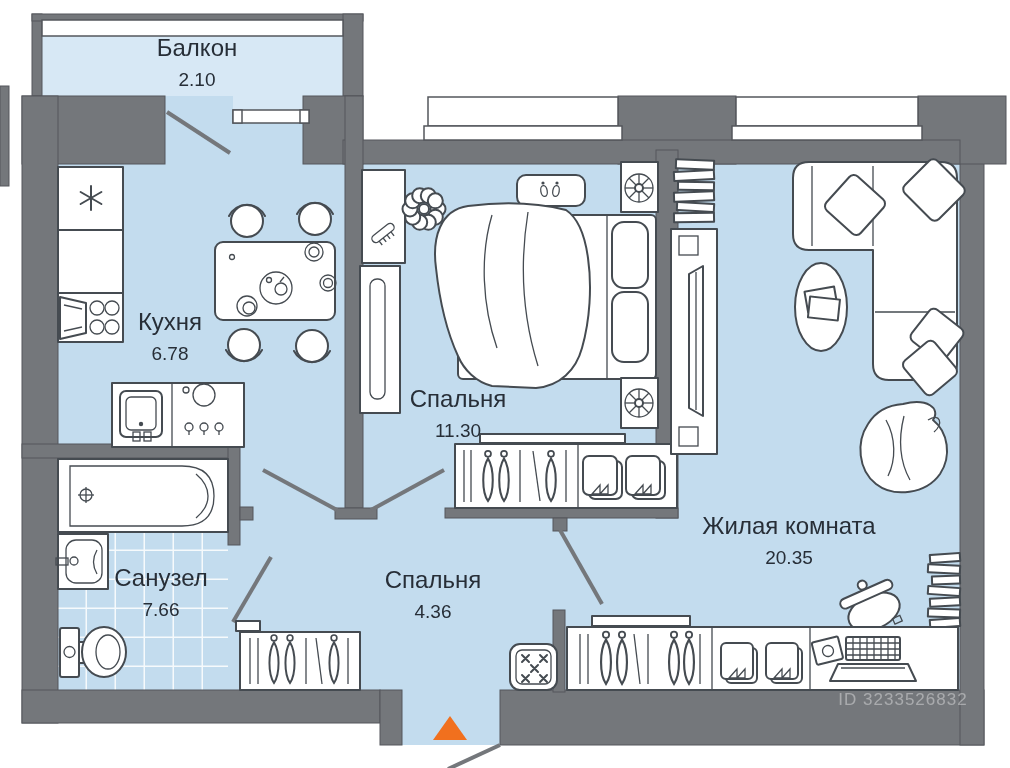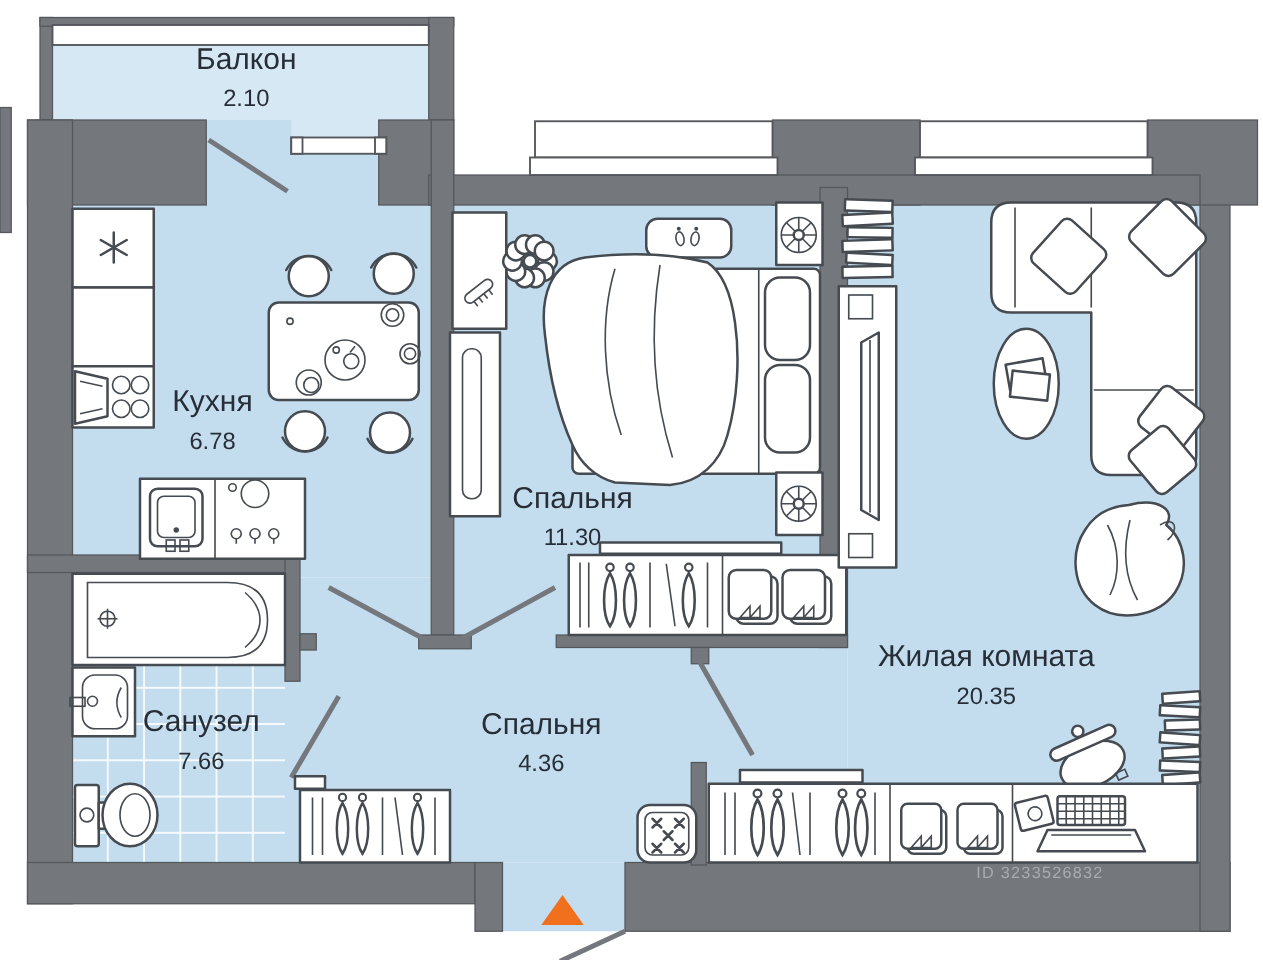--- a/index.html
+++ b/index.html
@@ -11,22 +11,22 @@
   .floor{fill:var(--floor,#c3dcee);}
   .floorb{fill:var(--floor_balcony,#d7e8f5);}
   .win{fill:#fff;stroke:var(--wall_edge,#54575c);stroke-width:1.5;}
   .door{stroke:var(--wall,#74777b);stroke-width:4;fill:none;stroke-linecap:butt;}
   .furn{fill:#fff;stroke:var(--line,#454b51);stroke-width:2;stroke-linejoin:round;}
   .ln{stroke:var(--line,#454b51);stroke-width:2;fill:none;stroke-linecap:round;}
   .ln1{stroke:var(--line,#454b51);stroke-width:1.3;fill:none;}
   .room-label{position:absolute;transform:translateX(-50%);text-align:center;
       color:var(--text,#272e37);font-size:24px;line-height:1.15;white-space:nowrap;}
   .room-label .area{font-size:19px;margin-top:7px;}
-  .watermark{position:absolute;left:781px;top:690px;width:190px;text-align:left;
-      color:rgba(255,255,255,0.38);font-size:13px;letter-spacing:1px;white-space:nowrap;}
+  .watermark{position:absolute;left:808px;top:690px;width:190px;text-align:center;
+      color:rgba(255,255,255,0.38);font-size:17px;letter-spacing:1px;white-space:nowrap;}
 </style>
 </head>
 <body>
 
 <div class="stage">
 <svg width="1010" height="768" viewBox="0 0 1010 768">
   <defs>
     <pattern id="tiles" width="29" height="29" patternUnits="userSpaceOnUse">
       <rect width="29" height="29" fill="var(--floor,#c3dcee)"></rect>
       <path d="M28.5,0 V29 M0,28.5 H29" stroke="#ffffff" stroke-width="2" opacity="0.85"></path>

